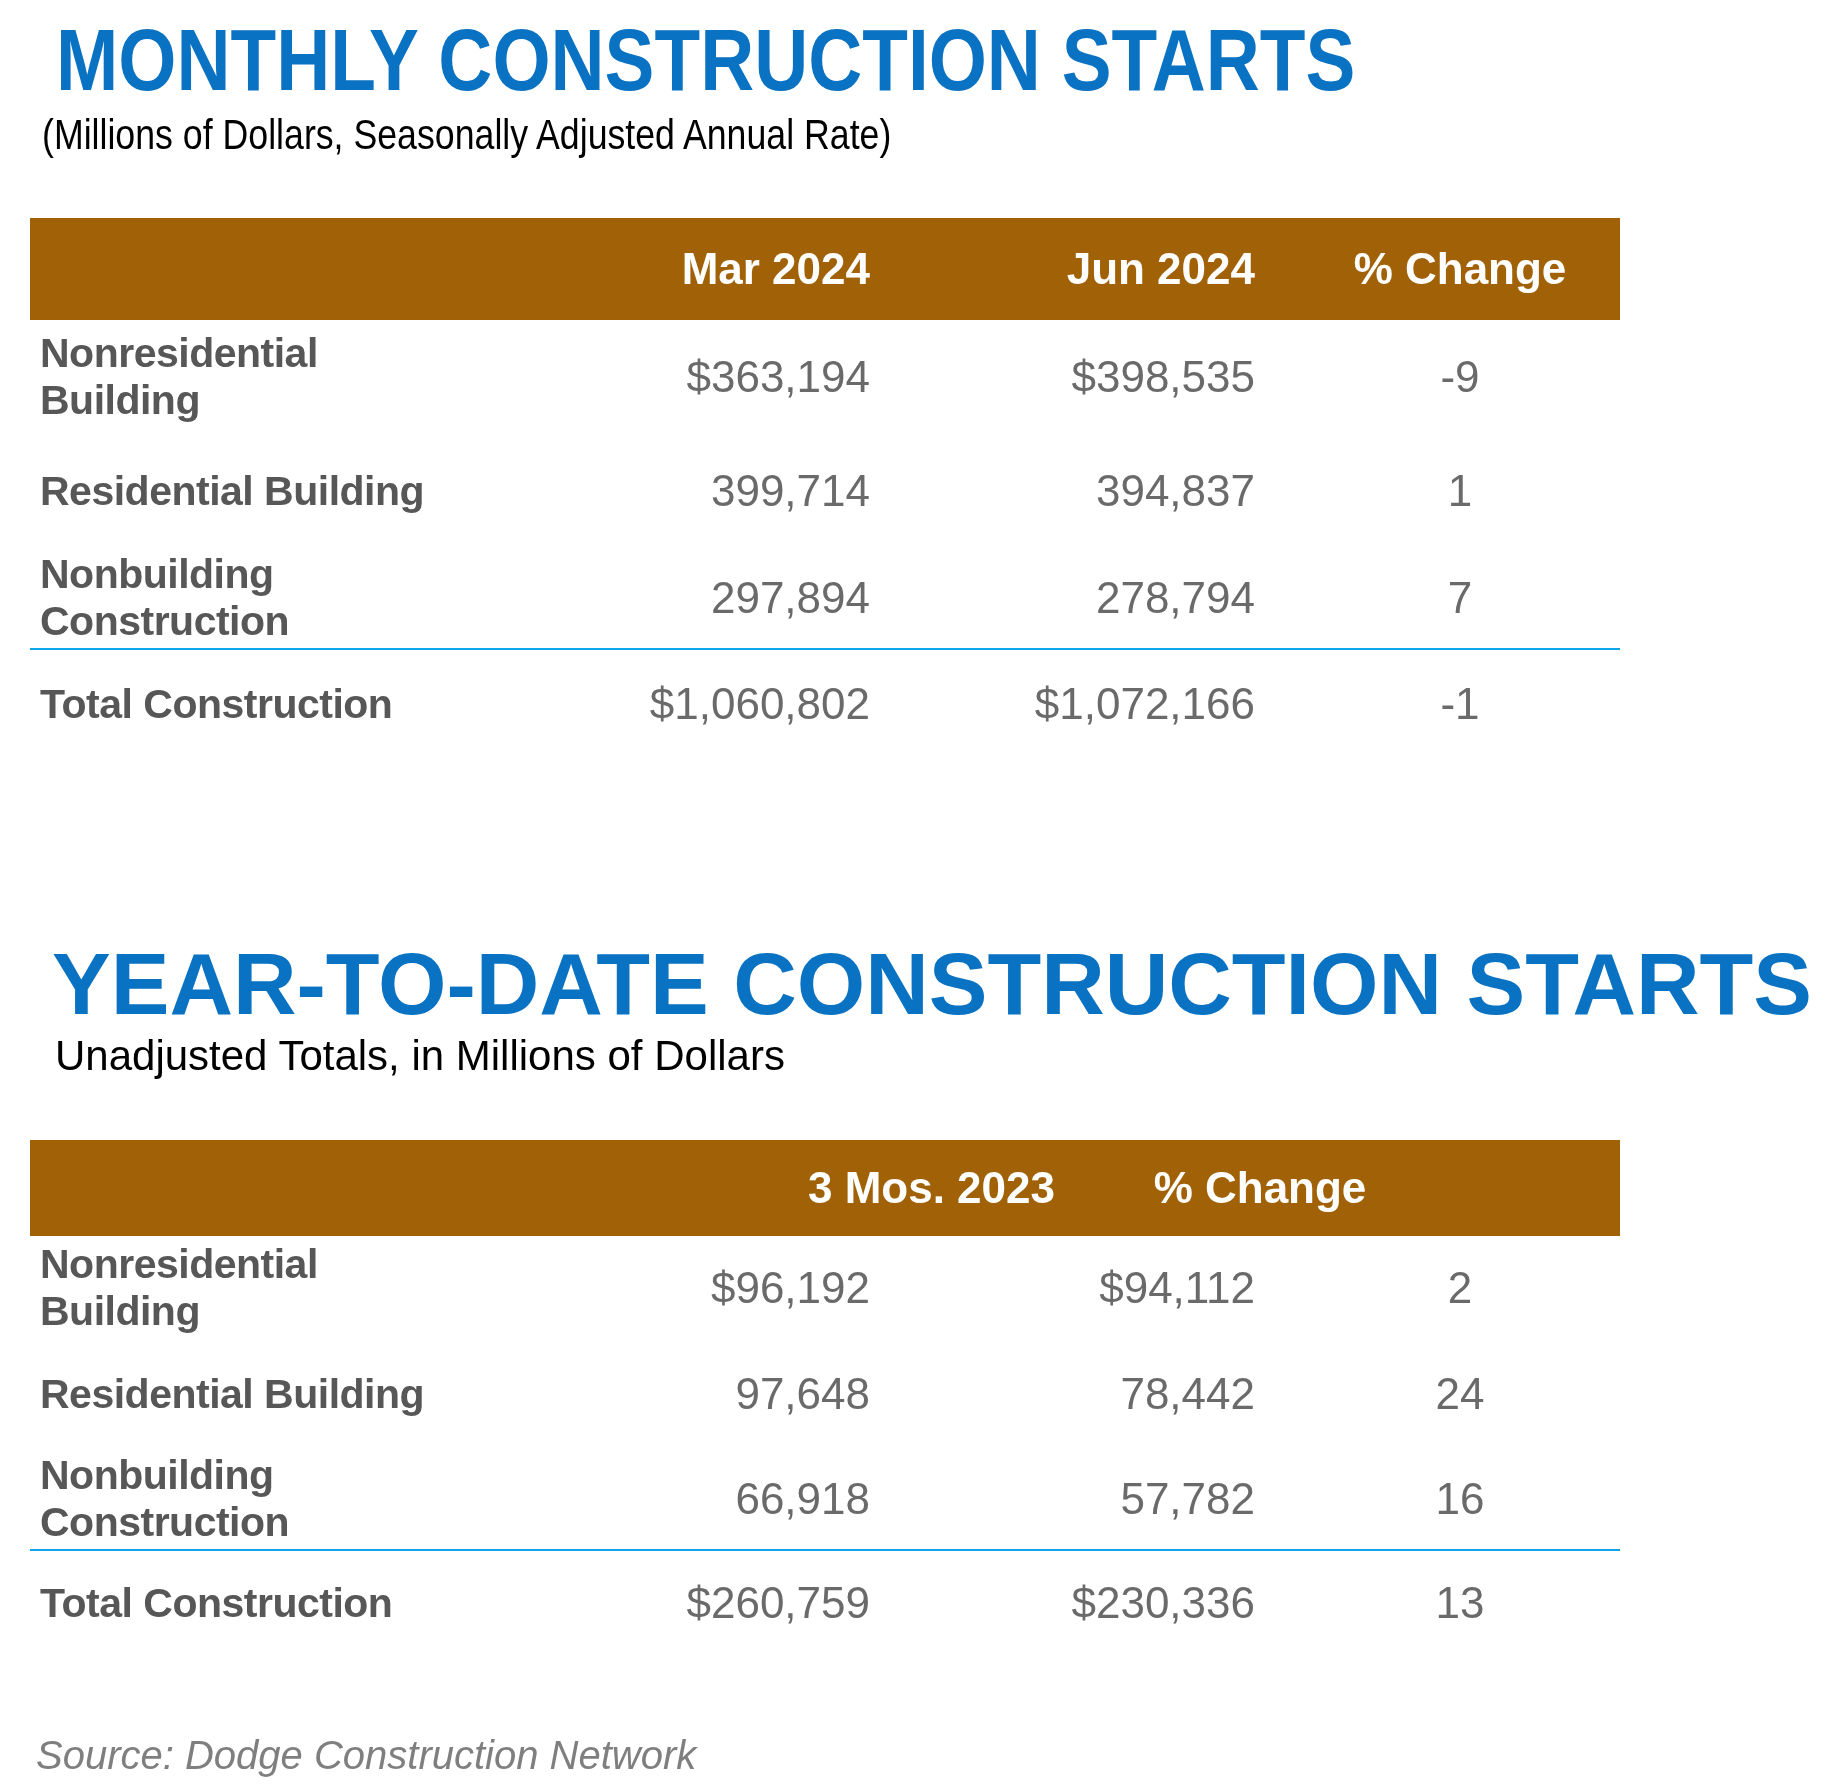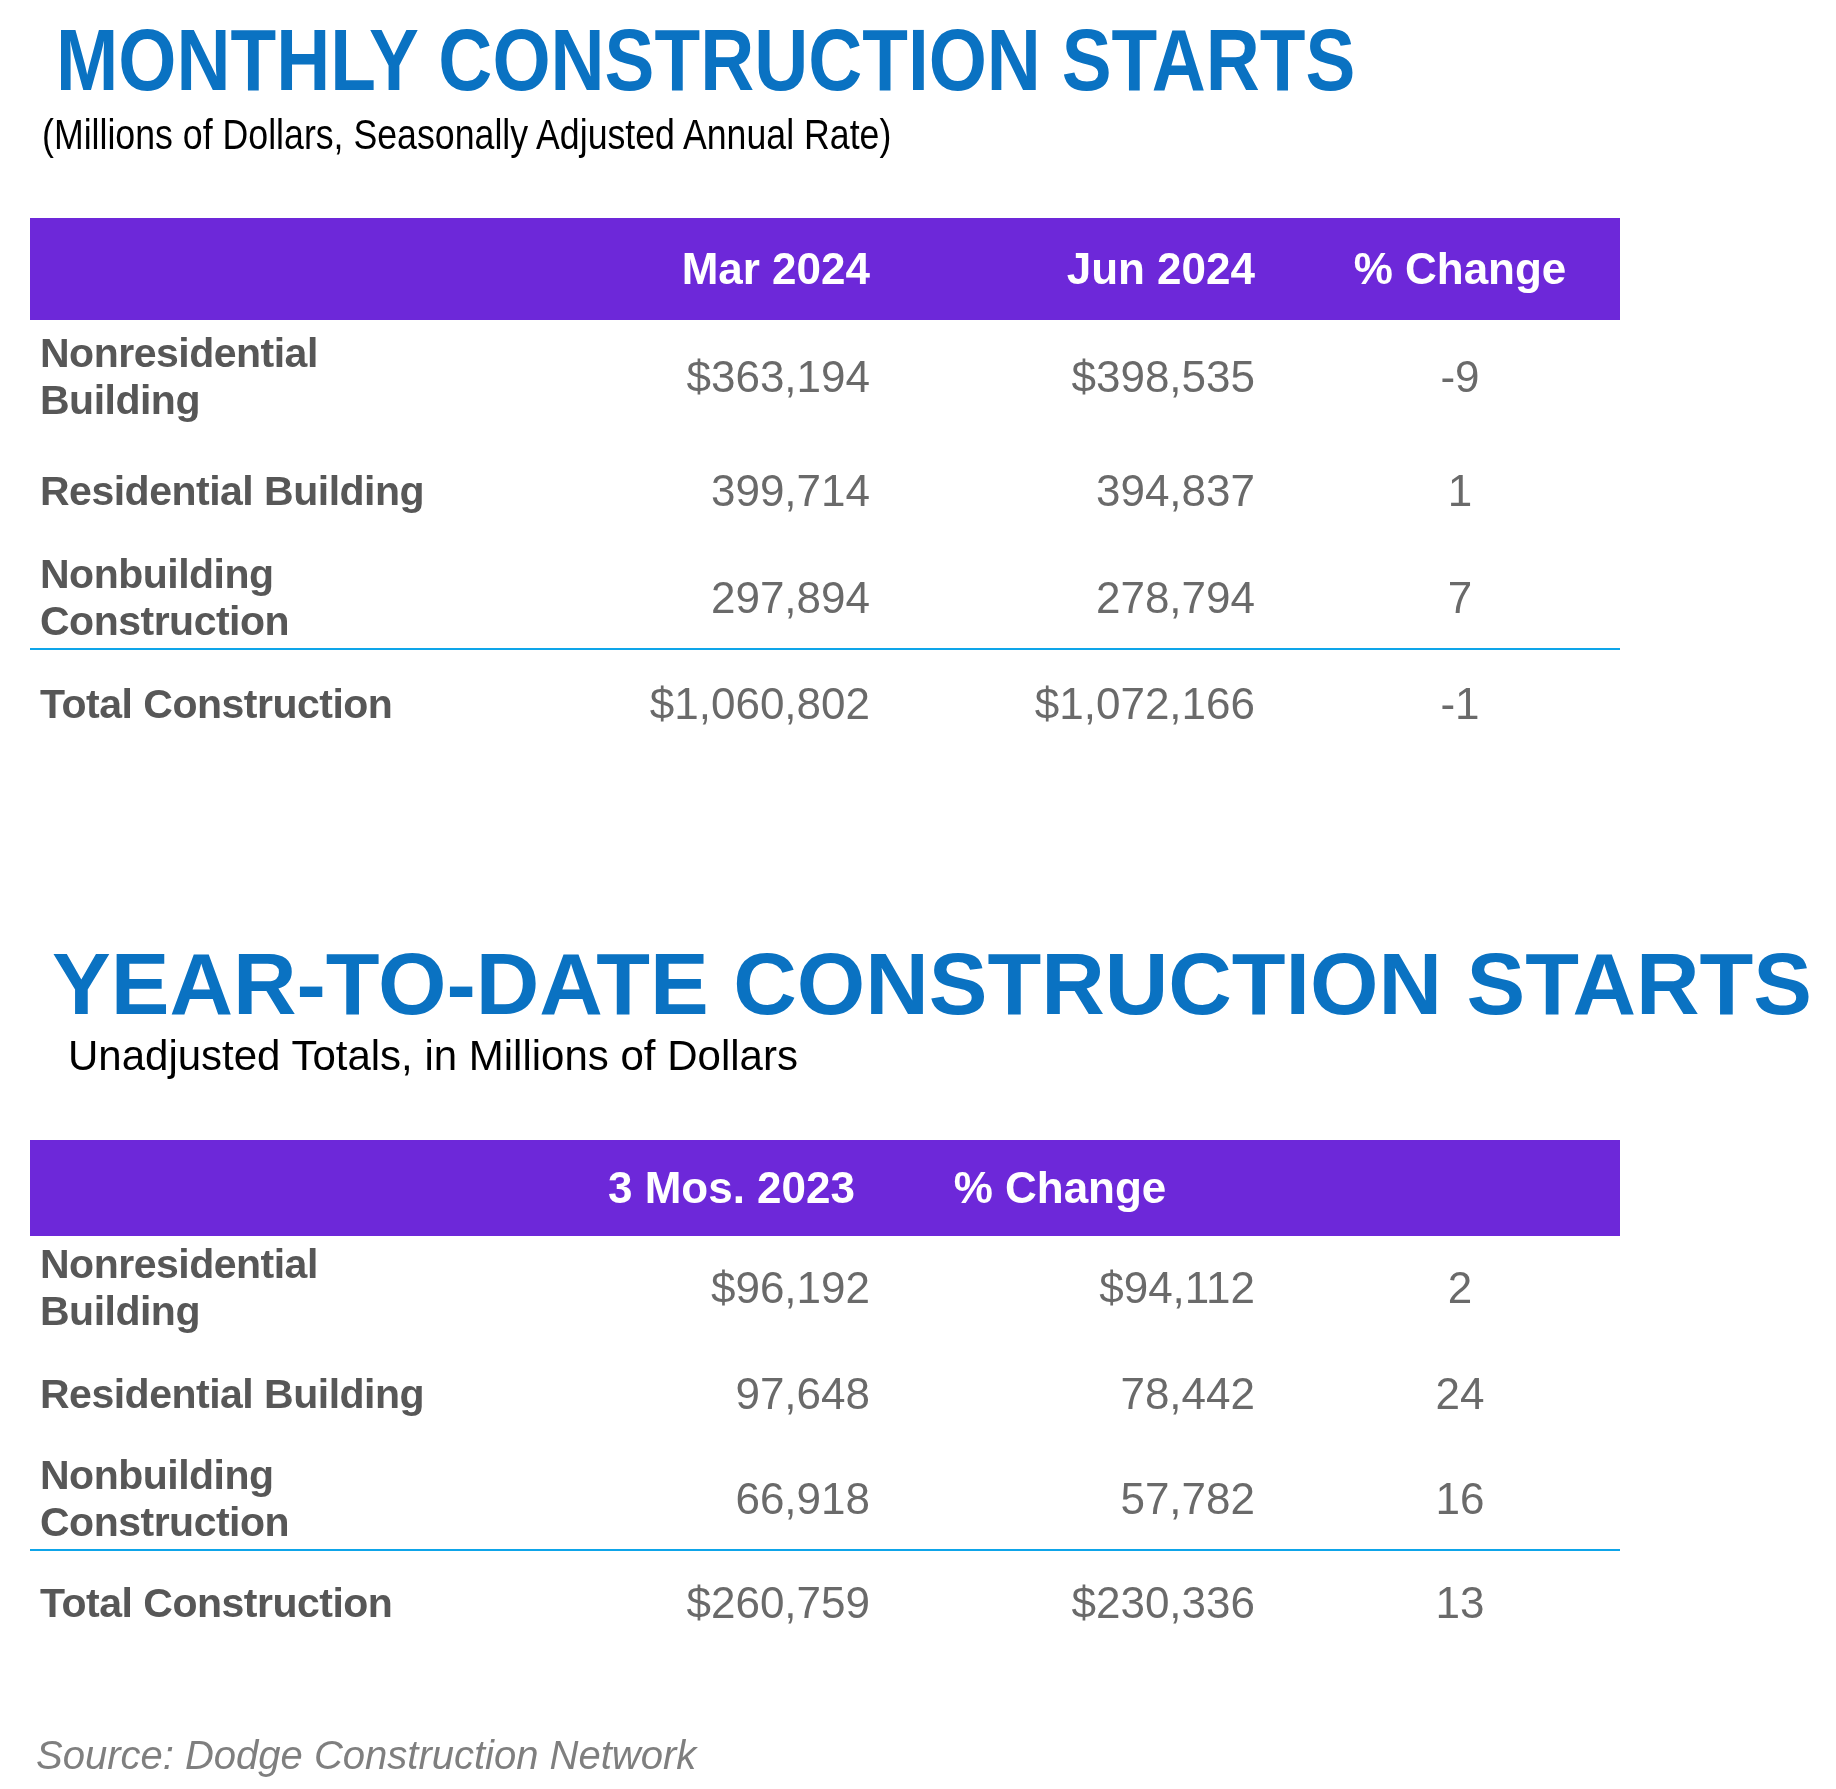--- a/index.html
+++ b/index.html
@@ -23,32 +23,33 @@
   #title-ytd     { left:52px; top:940px;text-align:center; }
   .subtitle {
     position:absolute;
     font-size:42px;
     color:#000000;
     line-height:1.1;
     white-space:nowrap;
     transform-origin:left top;
   }
   #subtitle-monthly { left:42px; top:112px; transform:scaleX(0.85); }
-  #subtitle-ytd     { left:68px; top:1033px; }
+  #subtitle-ytd     { left:55px; top:1033px; }
 
   .tbl { position:absolute; left:30px; width:1590px; }
   #tbl-monthly { top:218px; }
   #tbl-ytd     { top:1140px; }
 
   .thead {
     display:flex; align-items:center;
-    background:#6d28d9;
+    background:#a16207;
     color:#ffffff;
     font-weight:700;
     font-size:44px;
+    justify-content:center;
   }
   #tbl-monthly .thead { height:102px; }
   #tbl-ytd .thead     { height:96px;  }
 
   .c0 { width:440px; padding-left:10px; }
   .c1 { width:400px; text-align:right; }
   .c2 { width:385px; text-align:right; }
   .c3 { width:365px; text-align:center; padding-left:45px; }
 
   .trow {

